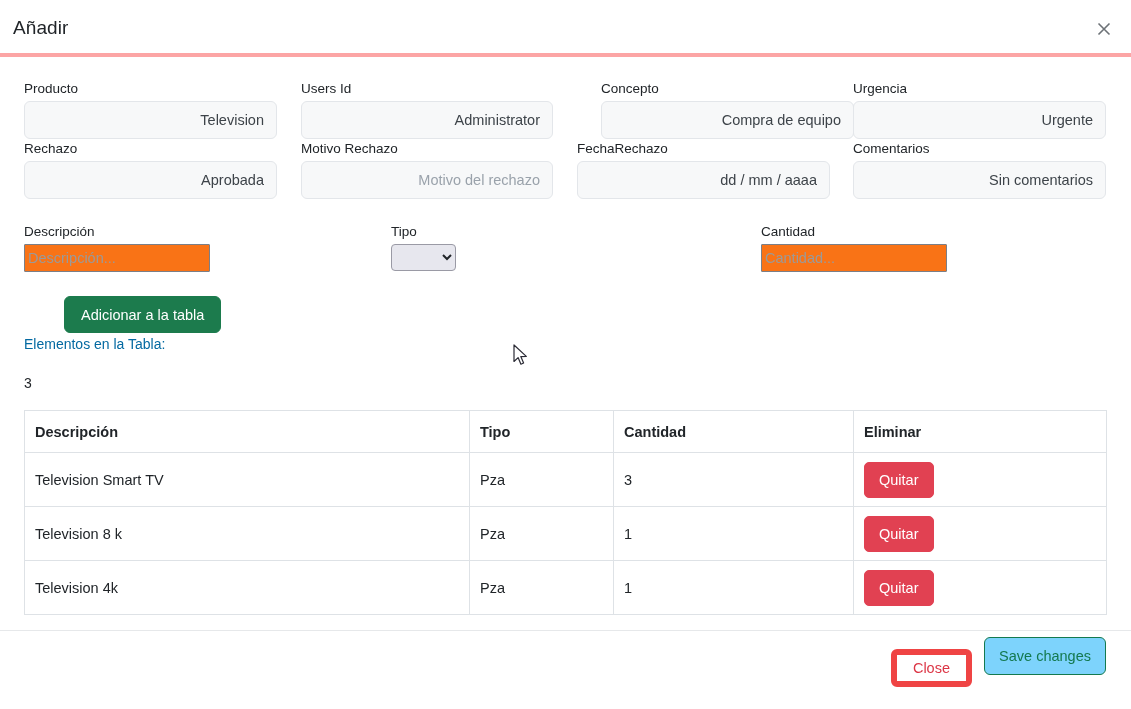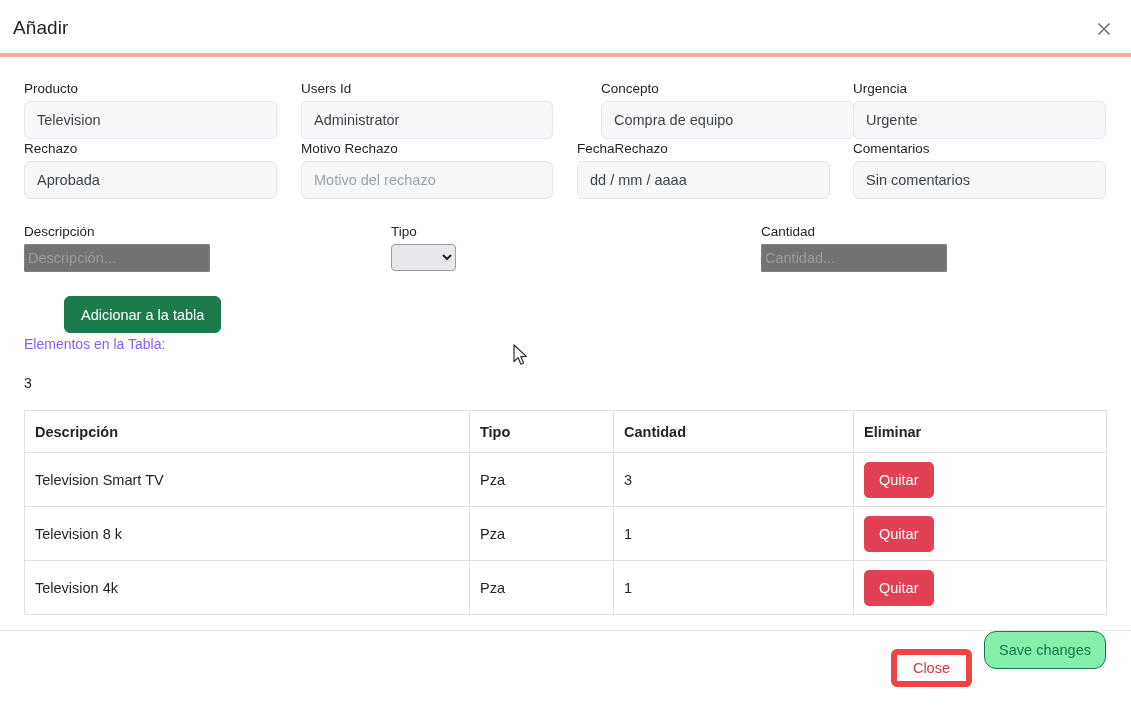--- a/index.html
+++ b/index.html
@@ -60,26 +60,27 @@
     width: 100%;
     height: 38px;
     background: #f7f8f9;
     border: 1px solid #e3e6ea;
     border-radius: 6px;
     padding: 0 12px;
     font-size: 14.5px;
     font-family: "Liberation Sans", sans-serif;
     color: #3d4349;
     line-height: 36px;
+    text-align: right;
   }
   .input-readonly::placeholder { color: #9aa2ab; }
   .input-plain {
     display: block;
     height: 28px;
-    background: #737373;
+    background: #f97316;
     border: 1px solid #7b7f87;
     border-radius: 1px;
     padding: 0 3px;
     font-size: 14.5px;
     font-family: "Liberation Sans", sans-serif;
     color: #212529;
   }
   .input-plain::placeholder { color: #9a9a9a; }
 
   select.select-tipo {
@@ -106,21 +107,21 @@
     border: 1px solid #1c7b4d;
     border-radius: 6px;
     font-size: 14.5px;
     font-family: "Liberation Sans", sans-serif;
     cursor: pointer;
     margin-left: 40px;
   }
 
   .count-label {
     position: absolute; left: 24px; top: 336px;
-    font-size: 14px; color: #8b5cf6;
+    font-size: 14px; color: #0369a1;
   }
   .count-value {
     position: absolute; left: 24px; top: 375px;
     font-size: 14px; color: #212529;
   }
 
   
   .tbl-wrap { position: absolute; left: 24px; top: 410px; width: 1082px; }
   table.items {
     width: 1082px;
@@ -171,26 +172,26 @@
     background: #ffffff;
     border: 6px solid #ef4444;
     color: #dc3545;
     border-radius: 6px;
     font-size: 14.5px;
     font-family: "Liberation Sans", sans-serif;
     cursor: pointer;
   }
   .btn-save-outline {
     position: absolute;
-    right: 25px; top: 0;
+    right: 25px; top: 6px;
     height: 38px; padding: 0 14px;
-    background: #86efac;
+    background: #7dd3fc;
     border: 1px solid #14794f;
     color: #14794f;
-    border-radius: 12px;
+    border-radius: 6px;
     font-size: 14.5px;
     font-family: "Liberation Sans", sans-serif;
     cursor: pointer;
   }
 
   
   .cursor { position: absolute; left: 512px; top: 344px; pointer-events: none; }
 </style>
 </head>
 <body>

